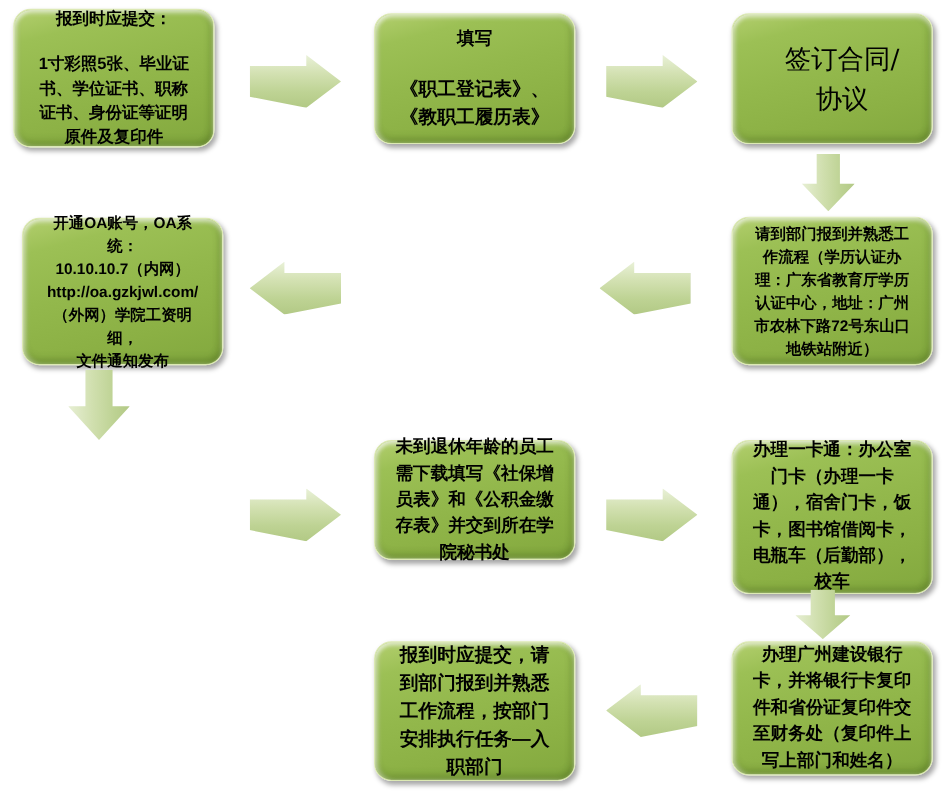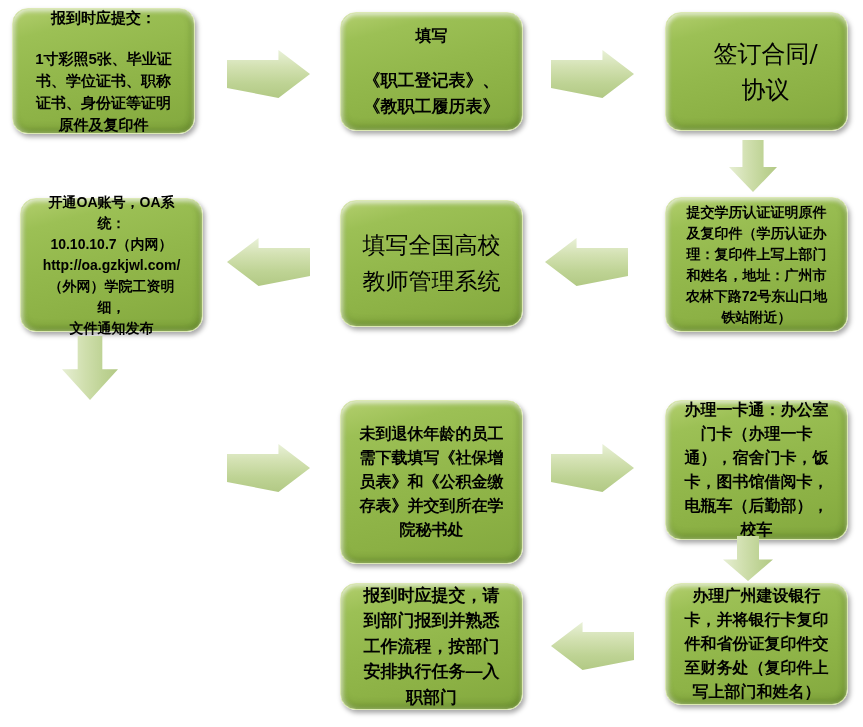--- a/index.html
+++ b/index.html
@@ -42,21 +42,21 @@
   .big2{font-family:"DejaVu Serif",serif;font-weight:400;font-size:24px;line-height:1.5;}
 
   
   .r1c1{left:12px;top:8px;width:183px;height:126px;}
   .r1c2{left:340px;top:12px;width:183px;height:119px;}
   .r1c3{left:665px;top:12px;width:183px;height:119px;padding-left:28px;}
   .r2c1{left:20px;top:198px;width:183px;height:134px;}
   .r2c2{left:340px;top:200px;width:183px;height:127px;}
   .r2c3{left:665px;top:197px;width:183px;height:135px;}
   .r3c1{left:12px;top:408px;width:183px;height:130px;}
-  .r3c2{left:340px;top:400px;width:183px;height:164px;}
+  .r3c2{left:340px;top:400px;width:183px;height:109px;}
   .r3c3{left:665px;top:400px;width:183px;height:140px;}
   .r4c2{left:340px;top:583px;width:183px;height:127px;}
   .r4c3{left:665px;top:583px;width:183px;height:122px;}
 
   
   .arr{
     position:absolute;
     filter:drop-shadow(2px 3px 2px rgba(90,100,70,.45));
   }
   .arr-right{
@@ -102,27 +102,24 @@
   </div>
   <div class="arr arr-right a2"></div>
 
   <div class="box r1c3">
     <p class="big2">签订合同/协议</p>
   </div>
 
   <div class="arr arr-down a3"></div>
 
   <div class="box r2c3">
-    <p class="bold t14">提交学历认证证明原件及复印件（学历认证办理：复印件上写上部门和姓名，地址：广州市农林下路72号东山口地铁站附近）</p>
+    <p class="bold t14">请到部门报到并熟悉工作流程（学历认证办理：广东省教育厅学历认证中心，地址：广州市农林下路72号东山口地铁站附近）</p>
   </div>
   <div class="arr arr-left a4"></div>
 
-  <div class="box r2c2">
-    <p class="big">填写全国高校教师管理系统</p>
-  </div>
   <div class="arr arr-left a5"></div>
 
   <div class="box r2c1">
     <p class="bold t14">开通OA账号，OA系统：
 10.10.10.7（内网）
 http://oa.gzkjwl.com/
 （外网）学院工资明细，
 文件通知发布</p>
   </div>
 

